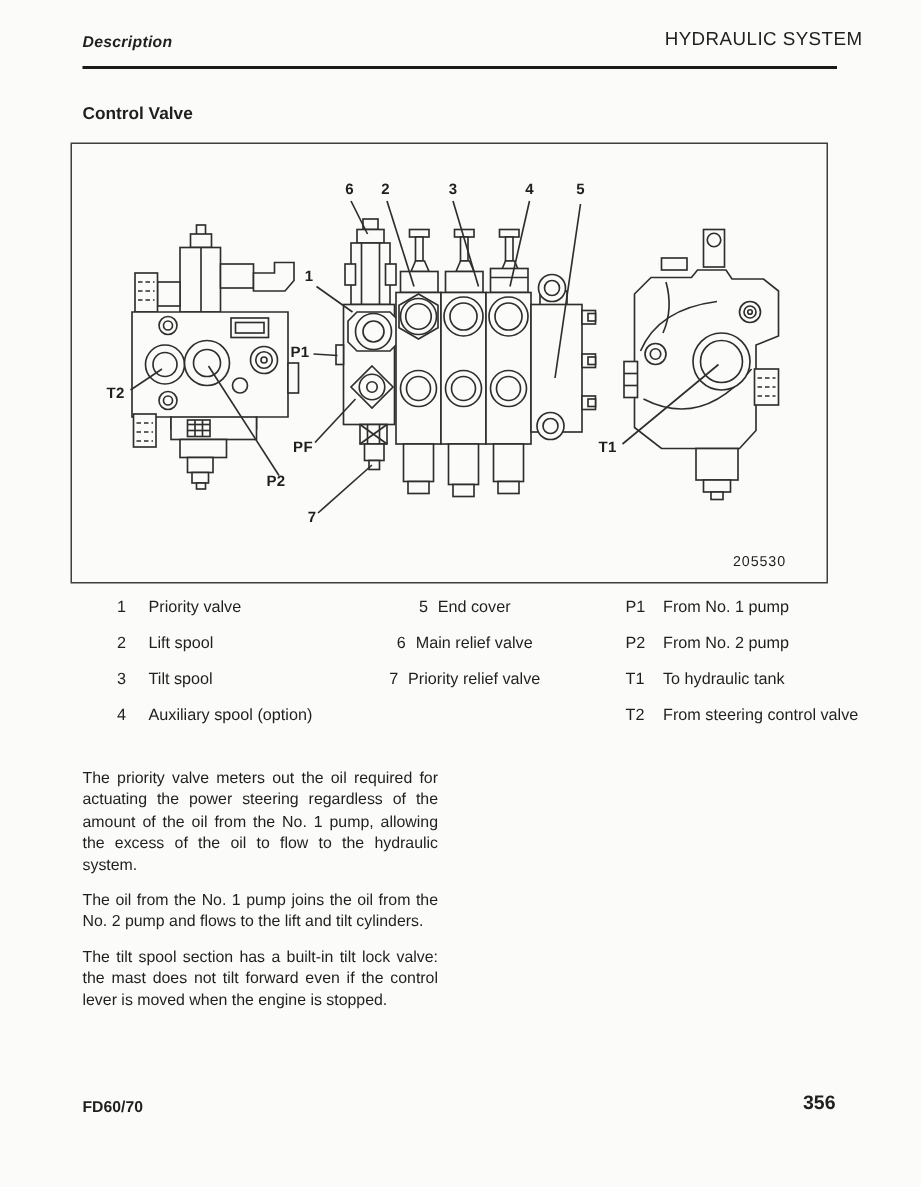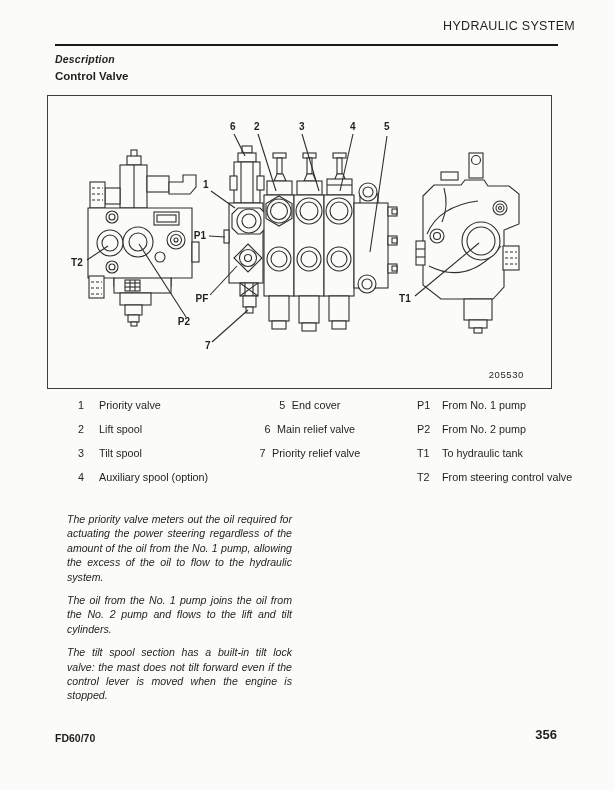--- a/index.html
+++ b/index.html
@@ -1,20 +1,20 @@
 <!DOCTYPE html>
 <html><head>
 <meta charset="utf-8">
 <style>
   html,body{margin:0;padding:0;background:#fbfbf9;}
   .page{position:relative;width:614px;height:791px;background:#fbfbf9;
         font-family:"Liberation Sans",sans-serif;color:#1f1f1f;overflow:hidden;}
 
   .hdr-left{position:absolute;left:55px;top:22px;font-size:10.5px;font-weight:bold;
-            font-style:italic;letter-spacing:.2px;margin-top:31px;}
+            font-style:italic;letter-spacing:.2px;}
   .hdr-right{position:absolute;right:39px;top:19px;font-size:12.5px;font-weight:normal;
              letter-spacing:.3px;}
   .hdr-rule{position:absolute;left:55px;right:56px;top:44px;height:2px;background:#1a1a1a;}
   .sec-title{position:absolute;left:55px;top:70px;font-size:11.5px;font-weight:bold;}
 
   .diagram{position:absolute;left:47px;top:95px;width:503px;height:292px;
            border:1.5px solid #3f3f3f;margin:0;background:#fbfbf9;}
   .diagram svg{position:absolute;left:0;top:0;}
   .ln{stroke:#2e2e2e;stroke-width:1.1;fill:none;}
   .fw{stroke:#2e2e2e;stroke-width:1.1;fill:#fbfbf9;}
@@ -25,21 +25,21 @@
   .legend{position:absolute;left:0;top:399px;width:614px;font-size:10.8px;}
   .leg-col{position:absolute;top:0;}
   .leg-c1{left:58px;}  .leg-c2{left:233px;text-align:center;}  .leg-c3{left:397px;}
   .leg-row{white-space:nowrap;height:13px;line-height:13px;margin-bottom:11px;margin-left:20px;}
   .leg-c1 .leg-key{display:inline-block;width:21px;}
   .leg-c2 .leg-key{display:inline-block;width:19px;}
   .leg-c3 .leg-key{display:inline-block;width:25px;}
 
   .bodytext{position:absolute;left:55px;top:512px;width:237px;font-size:10.6px;
             line-height:14.4px;text-align:justify;}
-  .bodytext p{margin:0 0 9px 12px;font-style:italic;}
+  .bodytext p{margin:0 0 9px 0;}
 
   .ftr-model{position:absolute;left:55px;top:732px;font-size:10.5px;font-weight:bold;}
   .pageno{position:absolute;right:57px;top:727px;font-size:13px;font-weight:bold;}
 </style>
 </head>
 <body>
 
 <div class="page">
 
   <span class="hdr-left">Description</span>

